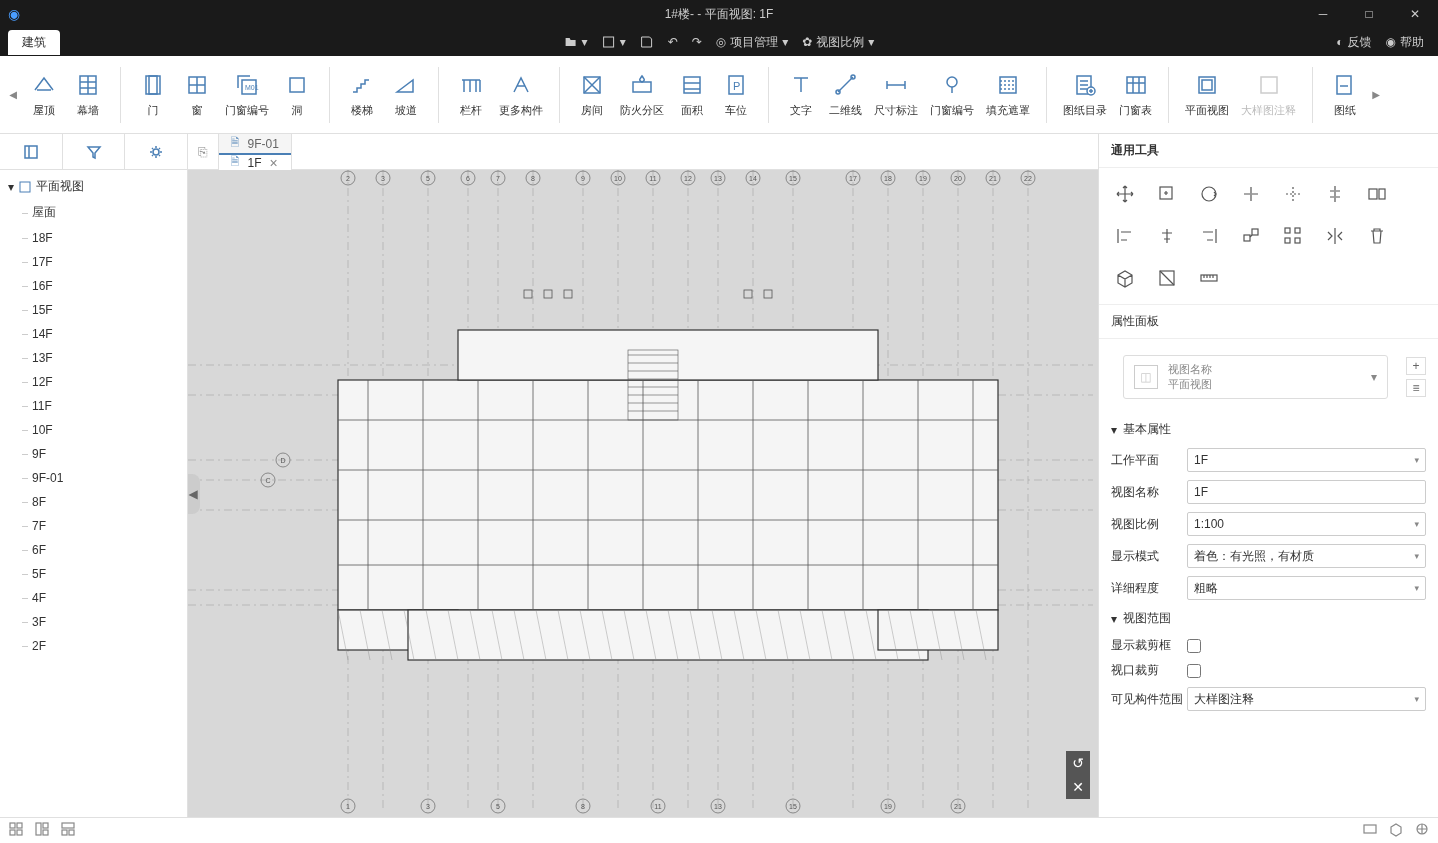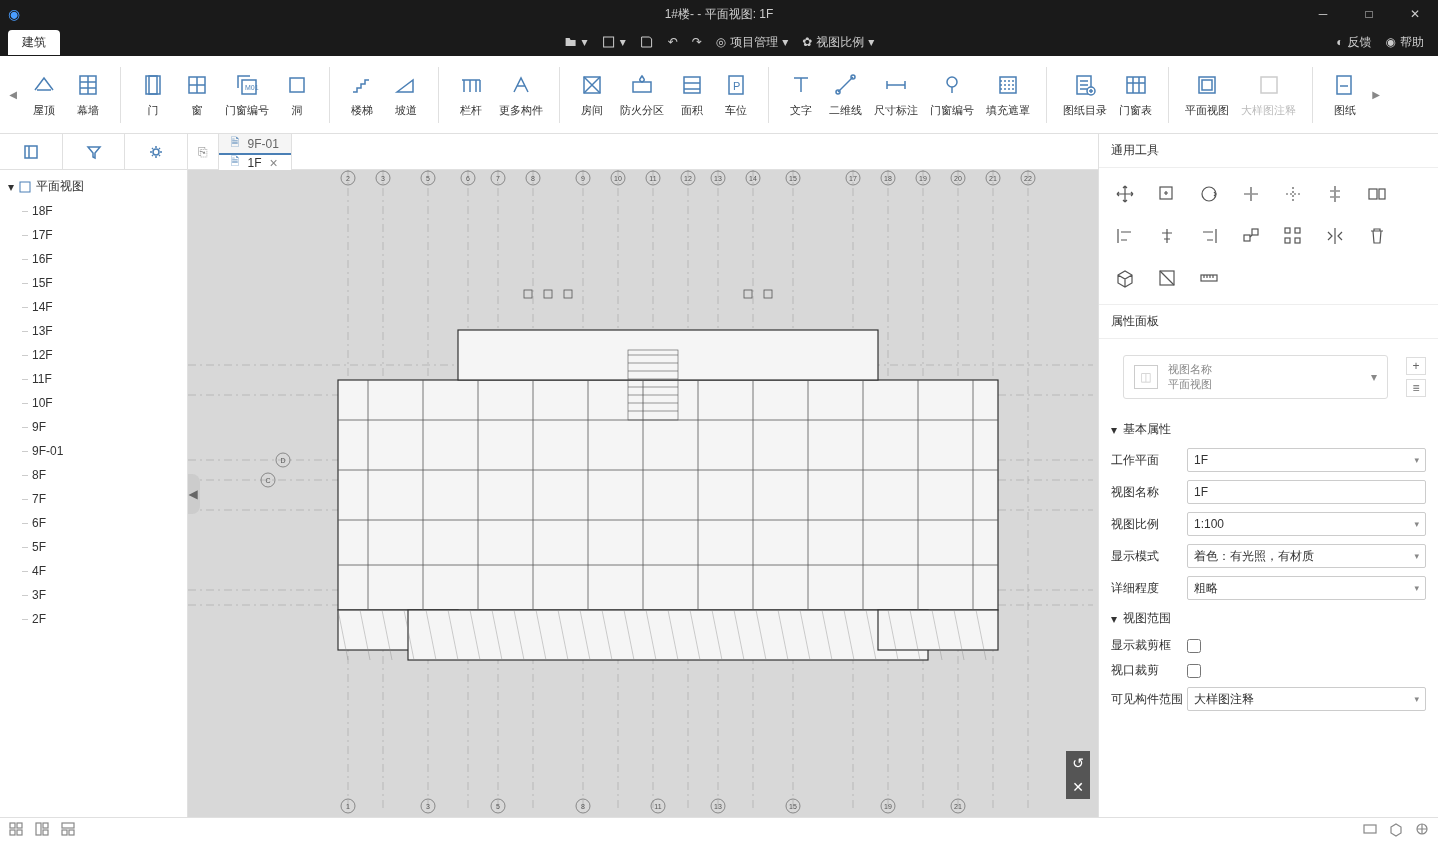--- a/index.html
+++ b/index.html
@@ -49,21 +49,21 @@
 .tab-item.active::after{ content:""; position:absolute; left:0; right:0; top:0; height:2px; background:#4a7fb5;}
 .tab-item .file-icon{ color:#4a7fb5; font-size:11px;}
 .tab-item .close { color: #888; font-size: 14px; }
 .canvas { flex: 1; position: relative; overflow: hidden; background:#d8d8d8;}
 .canvas svg { position:absolute; top:0; left:0; }
 .expand-handle{ position:absolute; left:-2px; top:50%; transform:translateY(-50%); width:14px; height:40px; background:#ccc; border-radius:0 8px 8px 0; display:flex; align-items:center; justify-content:center; color:#666; cursor:pointer; z-index:5;}
 .float-btns{ position:absolute; right:8px; bottom:18px; display:flex; flex-direction:column; background:#555; color:#fff;}
 .float-btns div{ width:24px; height:24px; display:flex; align-items:center; justify-content:center; cursor:pointer; font-size:14px;}
 
 .right-panel { width: 340px; border-left: 1px solid #e0e0e0; display: flex; flex-direction: column; background:#fff; font-size:12px;}
-.rp-section-title { padding: 8px 12px; font-size: 12px; border-bottom:1px solid #eee;}
+.rp-section-title { padding: 8px 12px; font-size: 12px; border-bottom:1px solid #eee;font-weight:bold;}
 .tool-grid { padding: 12px; display: flex; flex-wrap: wrap; gap: 14px; }
 .tool-grid div { width: 28px; height: 28px; display: flex; align-items: center; justify-content: center; cursor: pointer; }
 .tool-grid svg { stroke:#555; fill:none; stroke-width:1.2;}
 .prop-header{ padding:8px 12px; border-bottom:1px solid #eee; border-top:1px solid #eee;}
 .prop-id{ margin:8px 12px; border:1px solid #ddd; border-radius:3px; padding:6px 10px; display:flex; align-items:center; gap:10px; position:relative;}
 .prop-id .cube{ width:24px; height:24px; border:1px solid #ccc; display:flex; align-items:center; justify-content:center; color:#ccc;}
 .prop-id .texts{ flex:1; display:flex; flex-direction:column; font-size:11px; color:#888;}
 .prop-id .drop{ color:#888;}
 .prop-id-side{ display:flex; flex-direction:column; gap:4px;}
 .prop-id-side div{ width:20px; height:18px; border:1px solid #ddd; display:flex; align-items:center; justify-content:center; cursor:pointer; font-size:12px; color:#666;}
@@ -388,20 +388,21 @@
     </div>
     <div class="tree">
       <div class="tree-root">
         <span class="chev">▾</span>
         <svg width="14" height="14">
             <rect x="2" y="2" width="10" height="10" fill="none" stroke="#4a7fb5"></rect>
           </svg>
         <span>平面视图</span>
       </div>
       <div id="tree-items">
+          <div class="tree-item">屋面</div>
           <div class="tree-item">18F</div>
           <div class="tree-item">17F</div>
           <div class="tree-item">16F</div>
           <div class="tree-item">15F</div>
           <div class="tree-item">14F</div>
           <div class="tree-item">13F</div>
           <div class="tree-item">12F</div>
           <div class="tree-item">11F</div>
           <div class="tree-item">10F</div>
           <div class="tree-item">9F</div>

